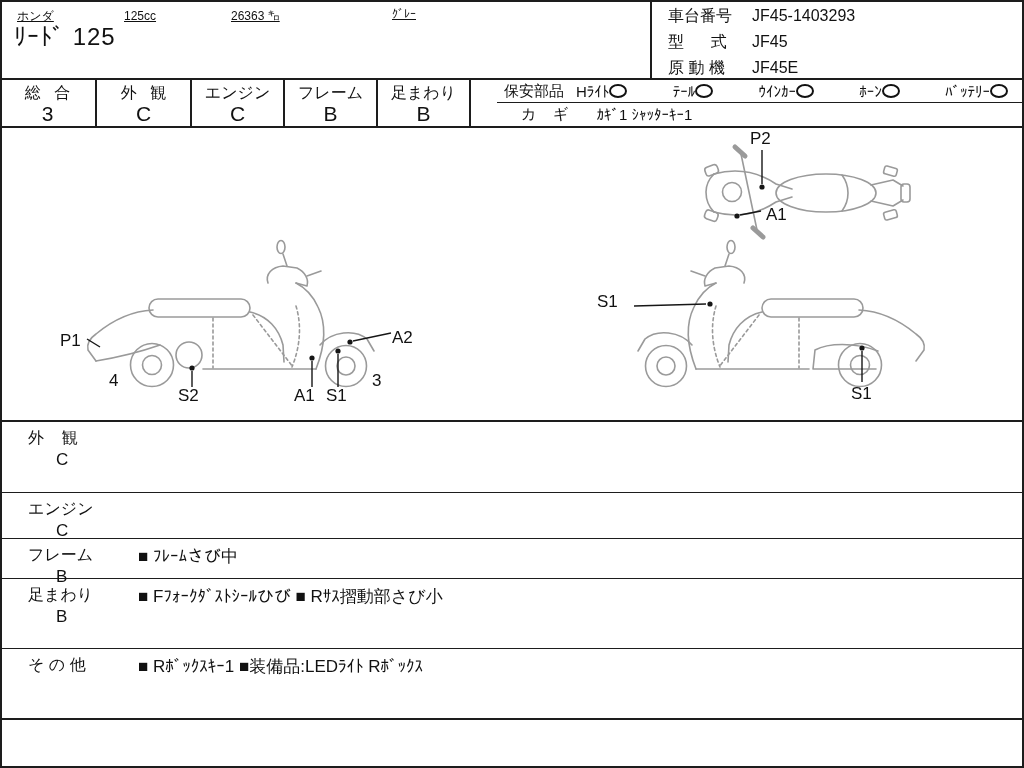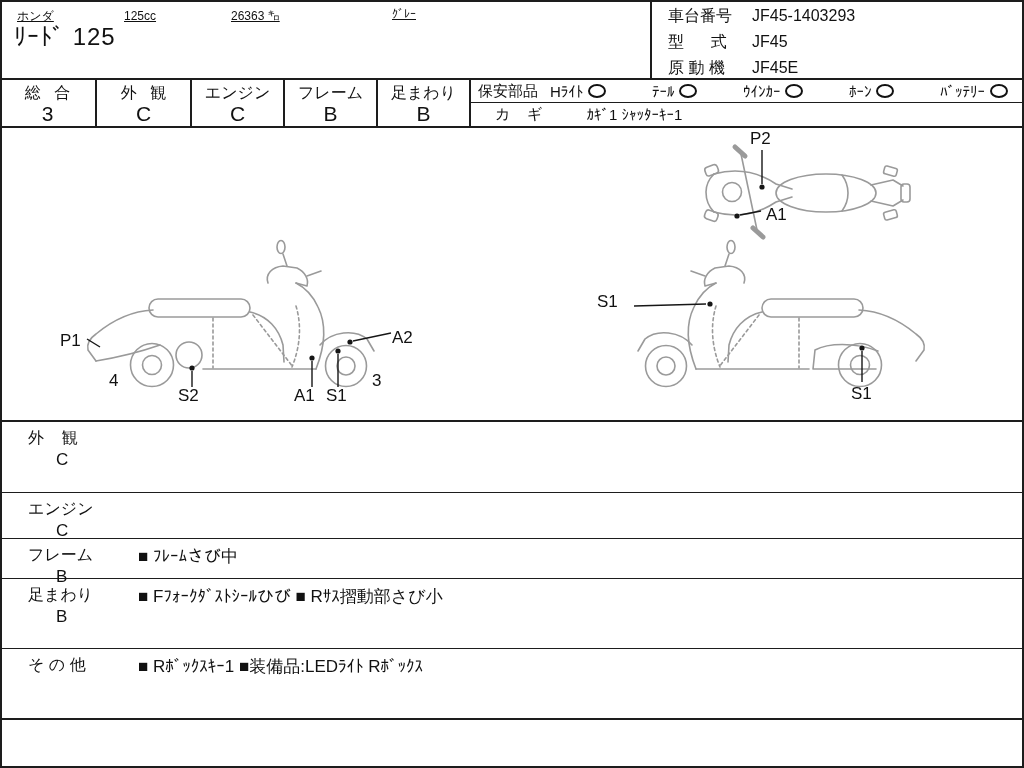--- a/index.html
+++ b/index.html
@@ -20,30 +20,30 @@
   .hdr-row { display:flex; margin-bottom:5px; font-size:16px; line-height:21px; }
   .hdr-row .lab { width:84px; white-space:pre; }
 
   
   .grade-row { position:absolute; left:0; top:78px; width:1024px; height:50px;
                border-top:2px solid #1d1d1d; border-bottom:2px solid #1d1d1d;
                display:flex; }
   .gcell { border-right:2px solid #1d1d1d; text-align:center; padding-top:3px; }
   .gcell .glab { font-size:16px; line-height:19px; white-space:pre; }
   .gcell .gval { font-size:21px; line-height:24px; }
-  .safety { flex:1; display:flex; flex-direction:column; }
+  .safety { flex:1; display:flex; flex-direction:column;padding-left:26px; }
   .safety-row1 { height:23px; border-bottom:1px solid #1d1d1d; display:flex;
                  align-items:center; padding:0 16px 0 7px; font-size:15px; }
   .safety-title { margin-right:12px; }
   .safety-items { flex:1; display:flex; justify-content:space-between; align-items:center; }
-  .sitem { display:flex; align-items:center; gap:5px; }
+  .sitem { display:flex; align-items:center; }
   .ocircle { display:inline-block; width:18px; height:14px; border:2px solid #111;
              border-radius:50%; }
   .safety-row2 { flex:1; display:flex; align-items:center; padding-left:24px; font-size:15px; }
-  .safety-row2 .kv { margin-left:44px; }
+  .safety-row2 .kv { margin-left:28px; }
 
   
   .diagram { position:absolute; left:0; top:128px; width:1024px; height:292px;border-radius:27px; }
   .diagram svg { position:absolute; left:0; top:0; }
   .art path, .art rect, .art circle, .art ellipse {
     fill:none; stroke:#9a9a9a; stroke-width:1.6; stroke-linecap:round; stroke-linejoin:round;
   }
   .art .dash { stroke-dasharray:3,3; }
   .art .thick { stroke-width:5; }
   .lead { fill:none; stroke:#161616; stroke-width:1.4; }

